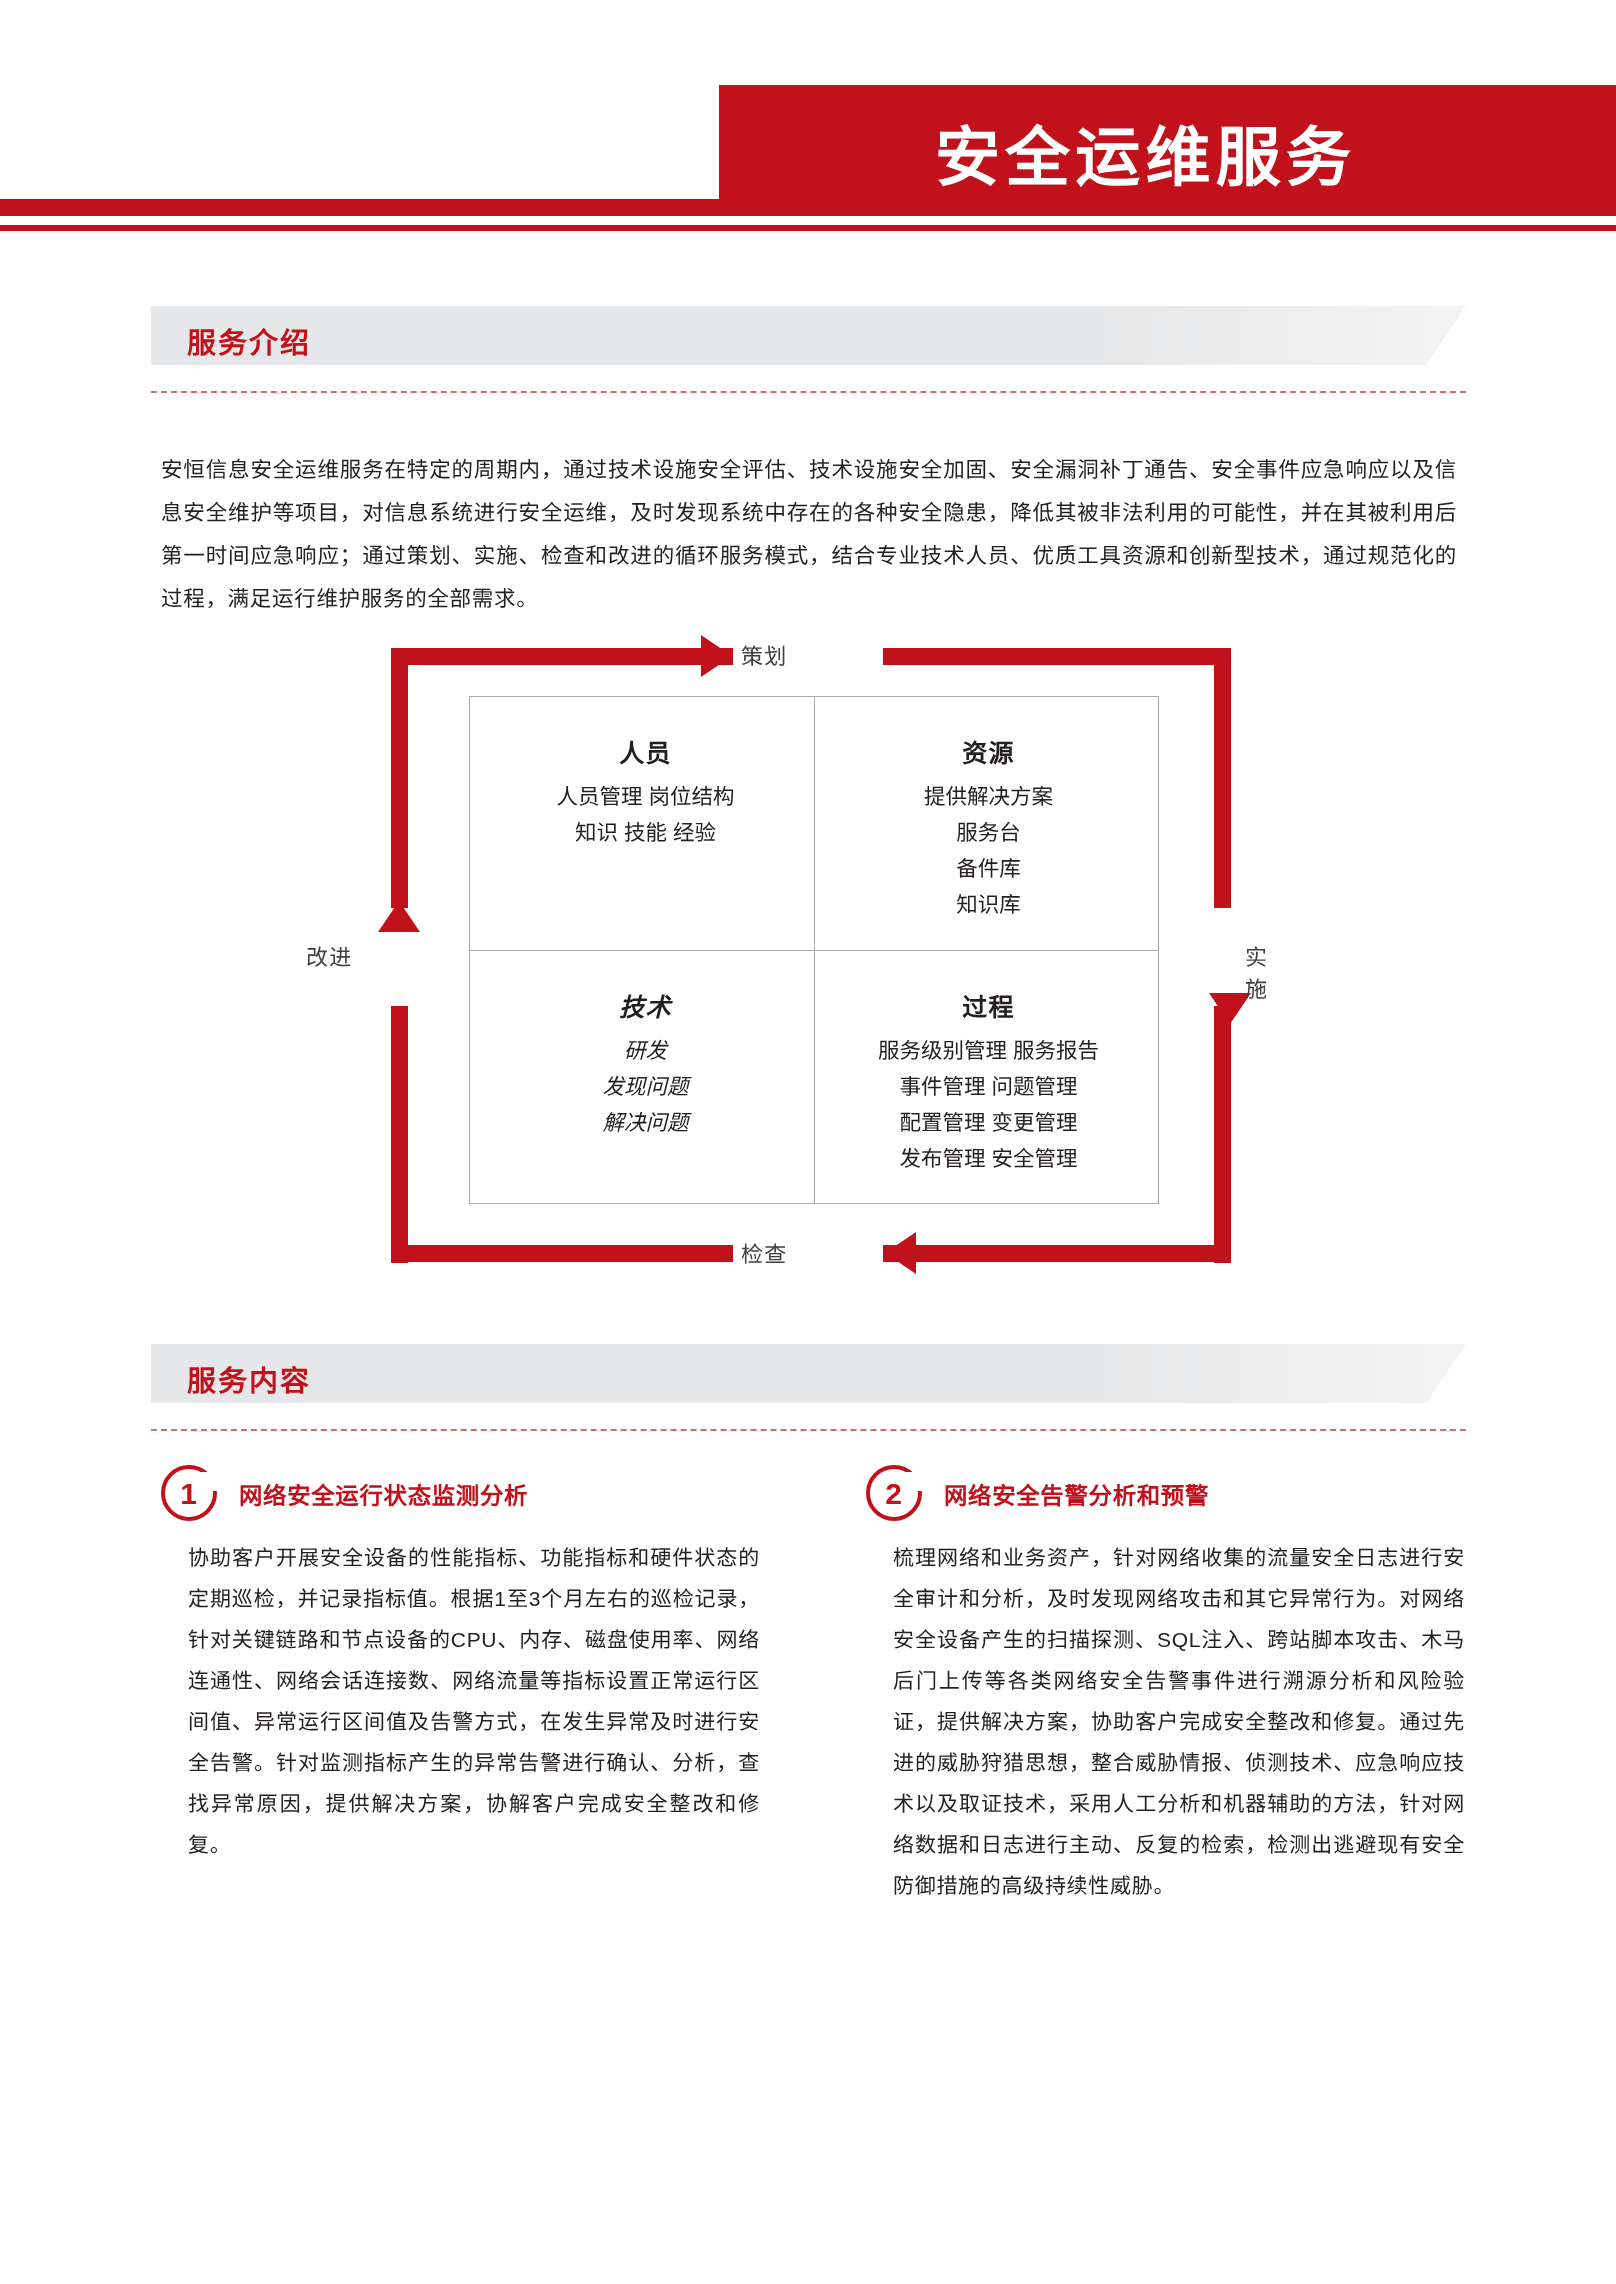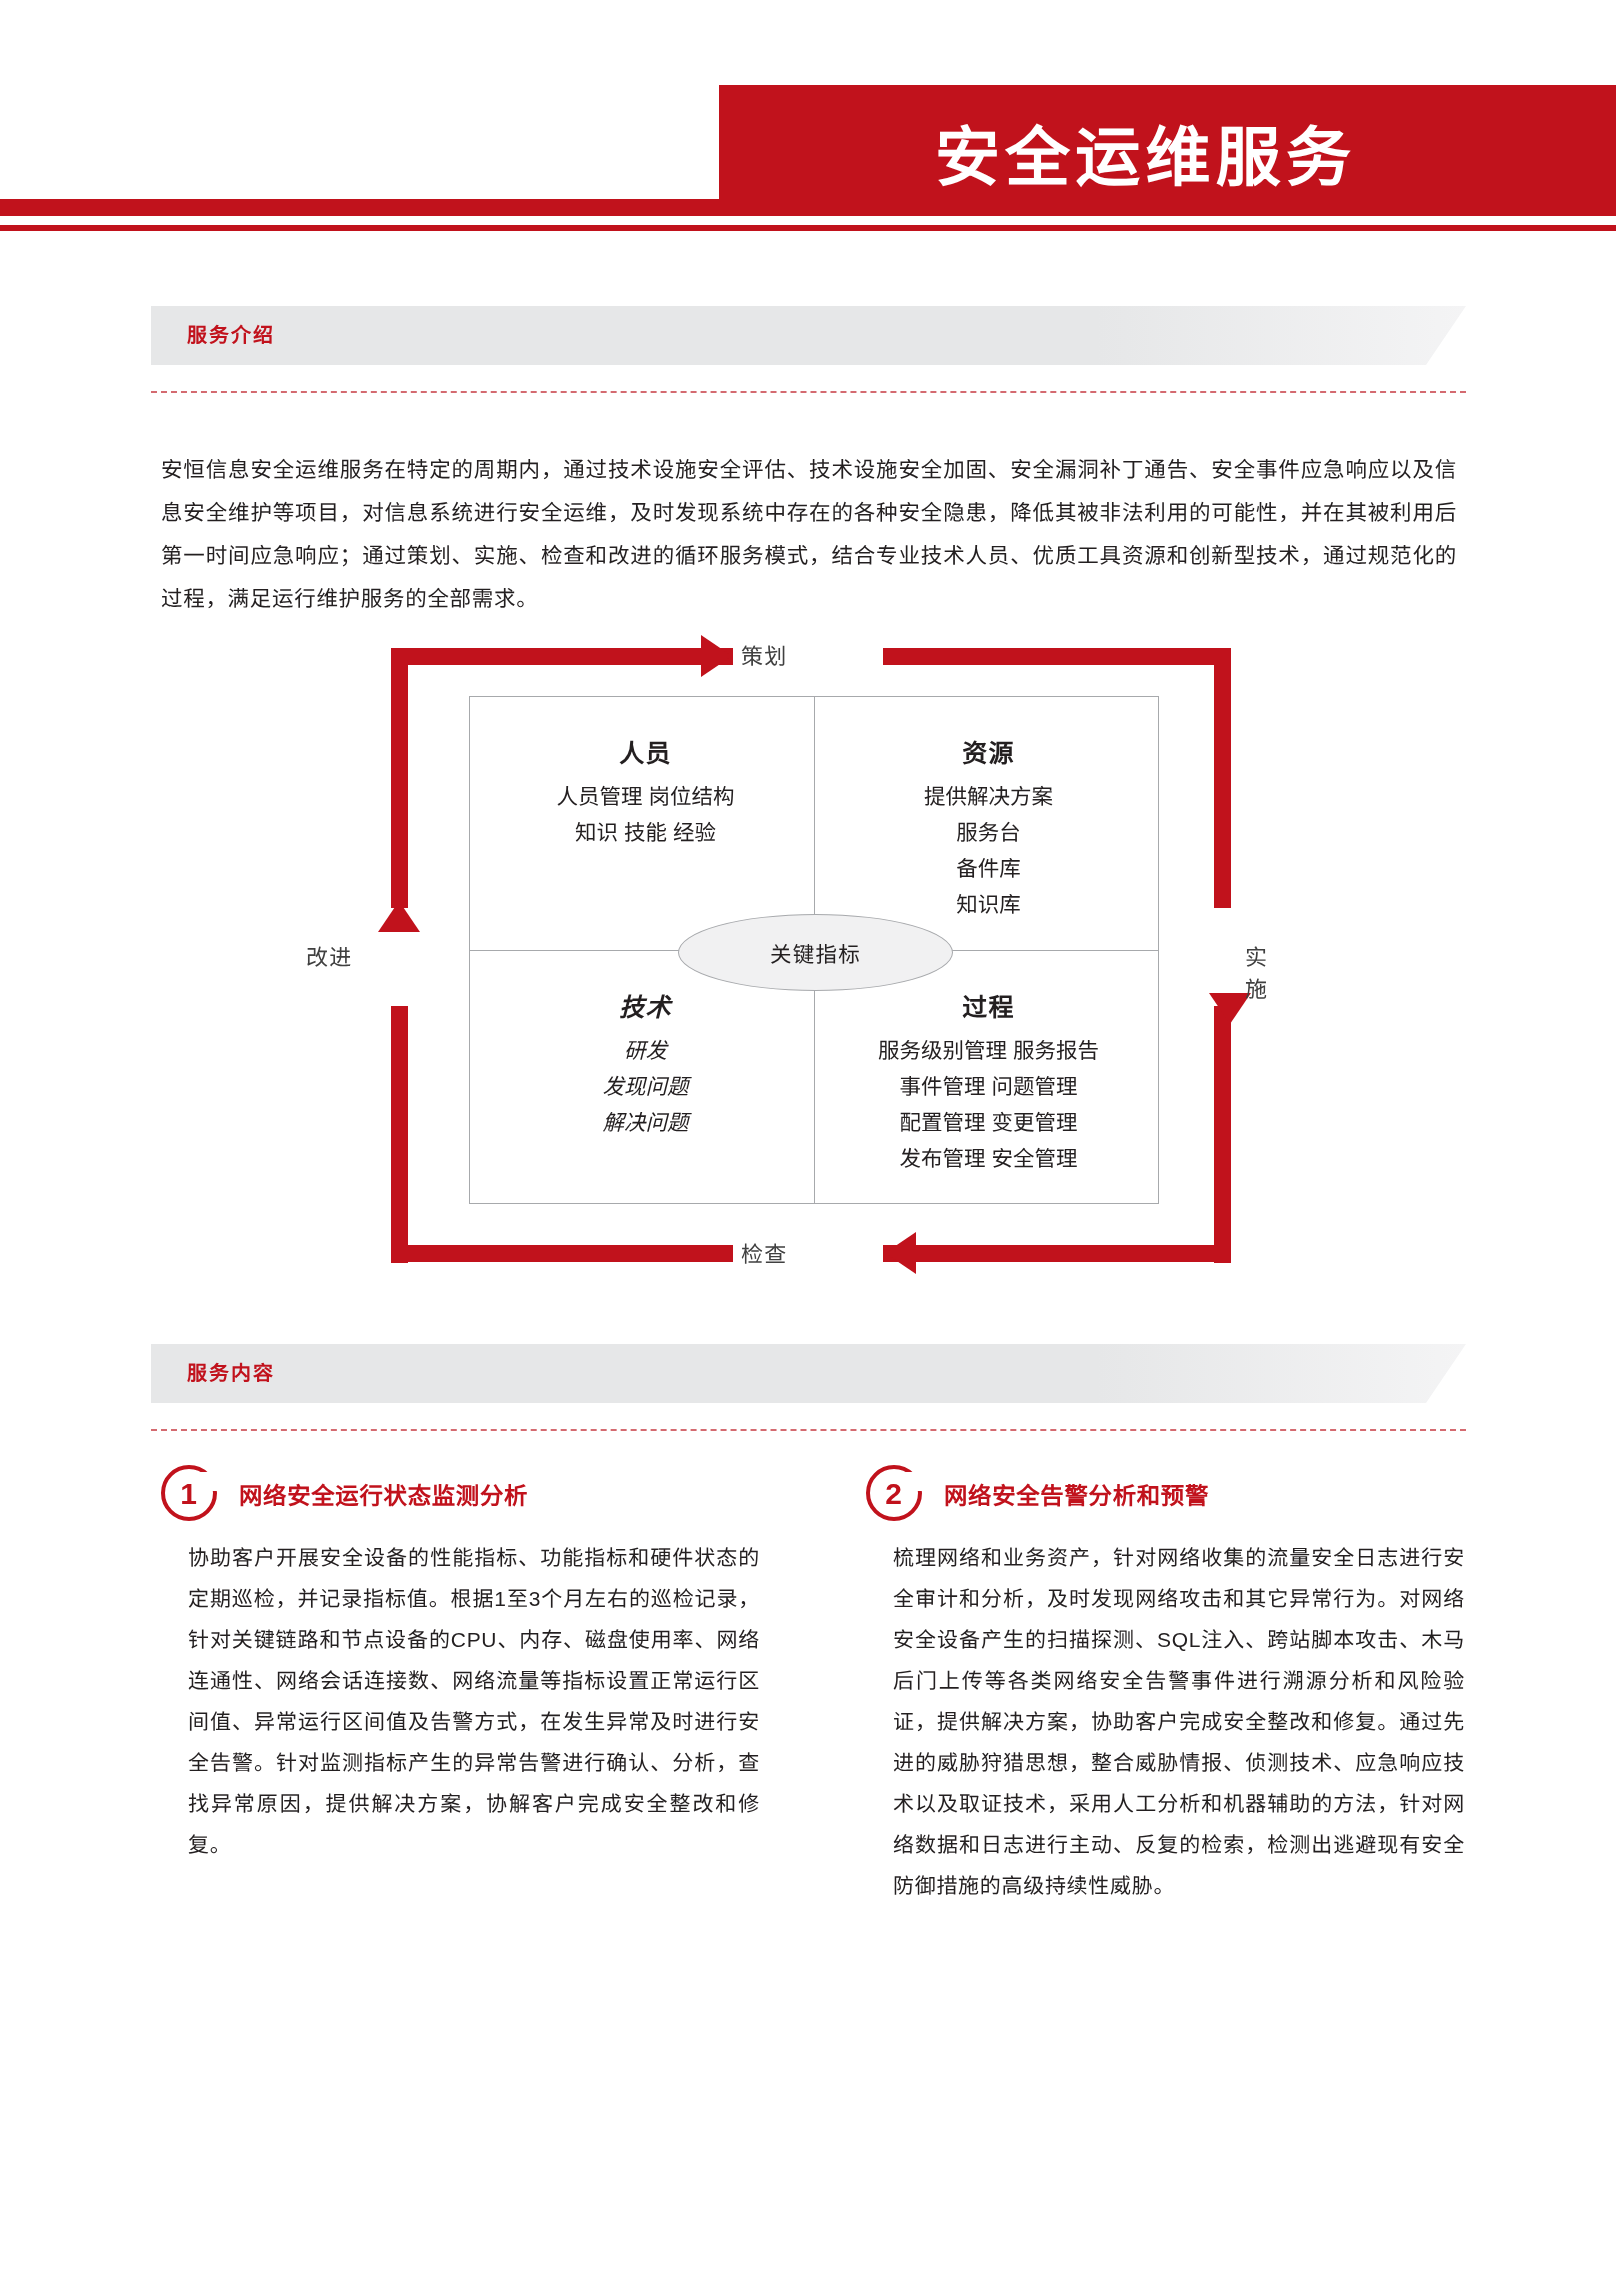--- a/index.html
+++ b/index.html
@@ -85,21 +85,21 @@
     top: 0;
     width: 40px;
     height: 59px;
     background: #ffffff;
     clip-path: polygon(100% 0, 100% 100%, 0 100%);
   }
   .section-bar .label {
     position: absolute;
     left: 36px;
     top: 13px;
-    font-size: 20px;
+    font-size: 29px;
     font-weight: bold;
     color: #c1121c;
     letter-spacing: 2px;
   }
   .dashed-rule {
     position: absolute;
     left: 151px;
     width: 1315px;
     height: 0;
     border-top: 2px dashed #d46a70;
@@ -364,21 +364,20 @@
   </div>
 
   <div class="quad" id="quad-process">
     <div class="qtitle">过程</div>
     <div>服务级别管理 服务报告</div>
     <div>事件管理 问题管理</div>
     <div>配置管理 变更管理</div>
     <div>发布管理 安全管理</div>
   </div>
 
-  <div class="kpi-ellipse">关键指标</div>
 </div>
 
 <div class="section-bar" style="top:1344px;">
   <div class="label">服务内容</div>
   <div class="cut"></div>
 </div>
 <div class="dashed-rule" style="top:1429px;"></div>
 
 <div class="card" style="left:161px; top:1465px;">
   <div class="card-head">

